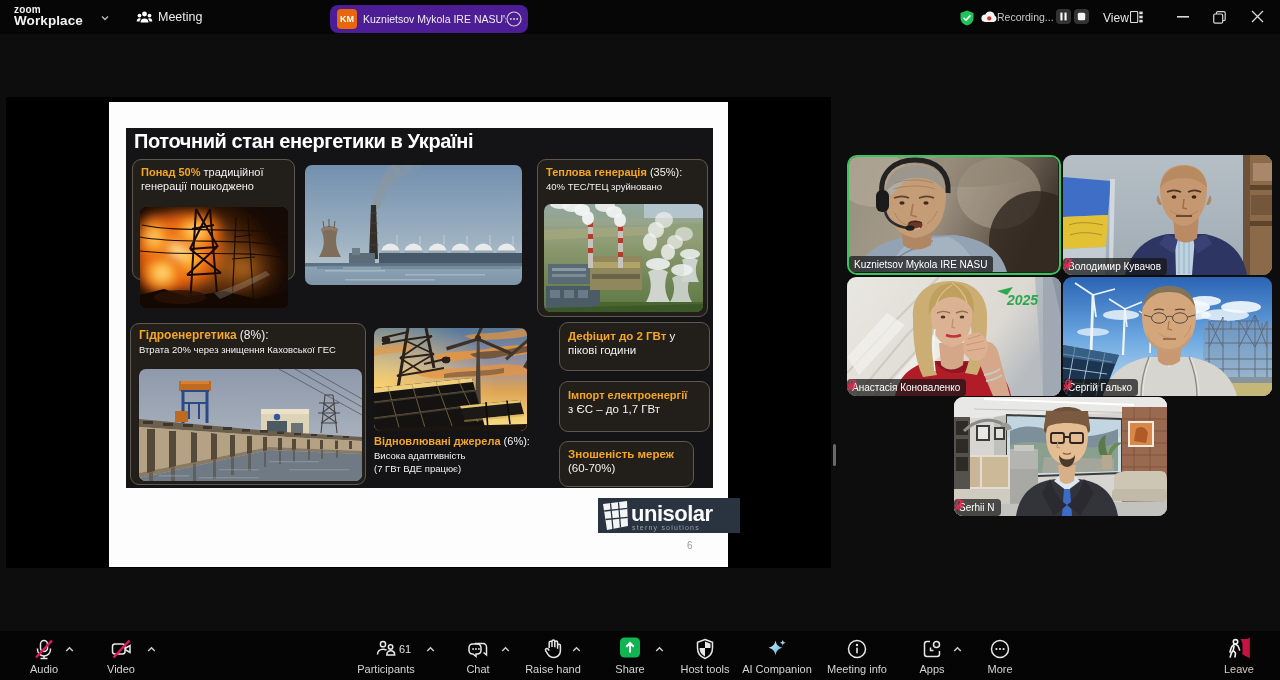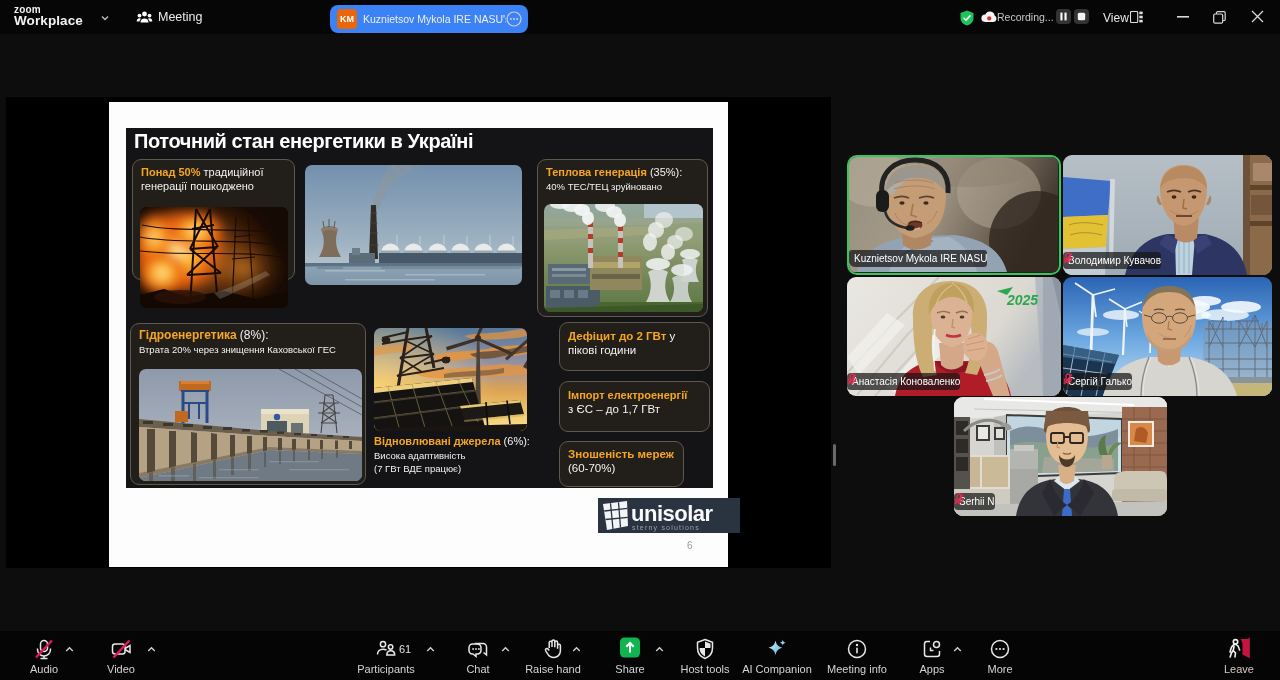--- a/index.html
+++ b/index.html
@@ -7,21 +7,21 @@
 #root{position:absolute;top:0;left:0;width:1280px;height:680px;}
 .abs{position:absolute;}
 
 
 #topbar{position:absolute;top:0;left:0;width:1280px;height:34px;background:#060606;}
 #zoomlogo{position:absolute;left:14px;top:5px;color:#f2f2f2;}
 #zoomlogo .z1{font-size:10px;font-weight:bold;letter-spacing:0.2px;line-height:9px;}
 #zoomlogo .z2{font-size:13.5px;font-weight:bold;line-height:14px;letter-spacing:0.1px;}
 .chev{position:absolute;width:10px;height:10px;}
 #meetingtab{position:absolute;left:158px;top:10px;color:#ececec;font-size:12.5px;}
-#titlepill{position:absolute;left:330px;top:5px;width:198px;height:28px;background:#3b82f6;border-radius:8px;}
+#titlepill{position:absolute;left:330px;top:5px;width:198px;height:28px;background:#4c1d95;border-radius:8px;}
 #kmav{position:absolute;left:7px;top:4px;width:20px;height:20px;border-radius:4px;background:#e8660c;color:#fff;font-size:9px;font-weight:bold;text-align:center;line-height:20px;}
 #ptitle{position:absolute;left:33px;top:8px;color:#efefef;font-size:10.5px;white-space:nowrap;width:143px;overflow:hidden;}
 #pellipsis{position:absolute;right:6px;top:6px;}
 #rectext{position:absolute;left:997px;top:11px;color:#c8c8c8;font-size:10.5px;}
 .recbtn{position:absolute;top:9px;width:15px;height:15px;background:#333;border-radius:4px;}
 #viewtext{position:absolute;left:1103px;top:10.5px;color:#e8e8e8;font-size:12px;}
 
 
 #sharearea{position:absolute;left:6px;top:97px;width:825px;height:471px;background:#000;}
 #slide{position:absolute;left:103px;top:5px;width:619px;height:465px;background:#fdfdfd;}
@@ -31,21 +31,21 @@
 .ct{position:absolute;left:8px;font-size:11px;color:#f2f2f2;line-height:13.5px;}
 .or{color:#f5a623;font-weight:bold;}
 .cimg{position:absolute;border-radius:7px;overflow:hidden;}
 #unisolar{position:absolute;left:447px;top:396px;width:142px;height:35px;background:#2a3340;margin-left:42px;}
 #pagenum{position:absolute;left:578px;top:438px;color:#9a9a9a;font-size:10px;}
 #handle{position:absolute;left:827px;top:347px;width:3px;height:22px;background:#6a6a6a;border-radius:2px;}
 
 
 .tile{position:absolute;border-radius:9px;overflow:hidden;background:#222;}
 .tile svg{position:absolute;left:0;top:0;}
-.nlabel{position:absolute;left:0px;bottom:6px;background:rgba(22,22,22,0.72);color:#fff;font-size:10px;line-height:17px;height:17px;padding:0 0 0 5px;border-radius:4px;white-space:nowrap;display:flex;align-items:center;gap:4px;}
+.nlabel{position:absolute;left:0px;bottom:0px;background:rgba(22,22,22,0.72);color:#fff;font-size:10px;line-height:17px;height:17px;padding:0 6px 0 5px;border-radius:4px;white-space:nowrap;display:flex;align-items:center;gap:4px;}
 .nlabel svg{flex-shrink:0;}
 #tile1{left:847px;top:155px;width:214px;height:120px;border:2.5px solid #35c65c;border-radius:10px;}
 #tile2{left:1063px;top:155px;width:209px;height:120px;}
 #tile3{left:847px;top:277px;width:214px;height:119px;}
 #tile4{left:1063px;top:277px;width:209px;height:119px;}
 #tile5{left:954px;top:397px;width:213px;height:119px;}
 
 
 #toolbar{position:absolute;left:0;top:631px;width:1280px;height:49px;background:#050505;}
 .tbi{position:absolute;top:0;height:49px;text-align:center;color:#d8d8d8;}
@@ -486,21 +486,21 @@
             </svg>
           </div>
           <div class="ct" style="top:112px;left:3px;"><span class="or" style="font-size:11px;">Відновлювані джерела</span> (6%):<br><span style="font-size:9.5px;">Висока адаптивність<br>(7 ГВт ВДЕ працює)</span></div>
         </div>
         <div class="card rc" style="left:433px;top:194px;width:151px;height:49px;">
           <div class="ct" style="top:7px;"><span class="or" style="font-size:11.5px;">Дефіцит до 2 ГВт</span> <span style="font-size:11.5px;">у</span><br><span style="font-size:11.5px;">пікові години</span></div>
         </div>
         <div class="card rc" style="left:433px;top:253px;width:151px;height:51px;">
           <div class="ct" style="top:7px;"><span class="or" style="font-size:11px;">Імпорт електроенергії</span><br><span style="font-size:11.5px;">з ЄС – до 1,7 ГВт</span></div>
         </div>
-        <div class="card rc" style="left:433px;top:313px;width:125px;height:46px;">
+        <div class="card rc" style="left:433px;top:313px;width:135px;height:46px;">
           <div class="ct" style="top:6px;"><span class="or" style="font-size:11.5px;">Зношеність мереж</span><br><span style="font-size:11.5px;">(60-70%)</span></div>
         </div>
       </div>
       <div id="unisolar">
         <svg width="142" height="35" viewBox="0 0 142 35">
           <rect x="0" y="0" width="142" height="35" fill="#2a3340"></rect>
 
           <g transform="translate(3,2)">
             <path d="M2 4 L26 1 L27 26 L6 30 Z" fill="#f2f4f6"></path>
             <g stroke="#2a3340" stroke-width="1.3" fill="none">

